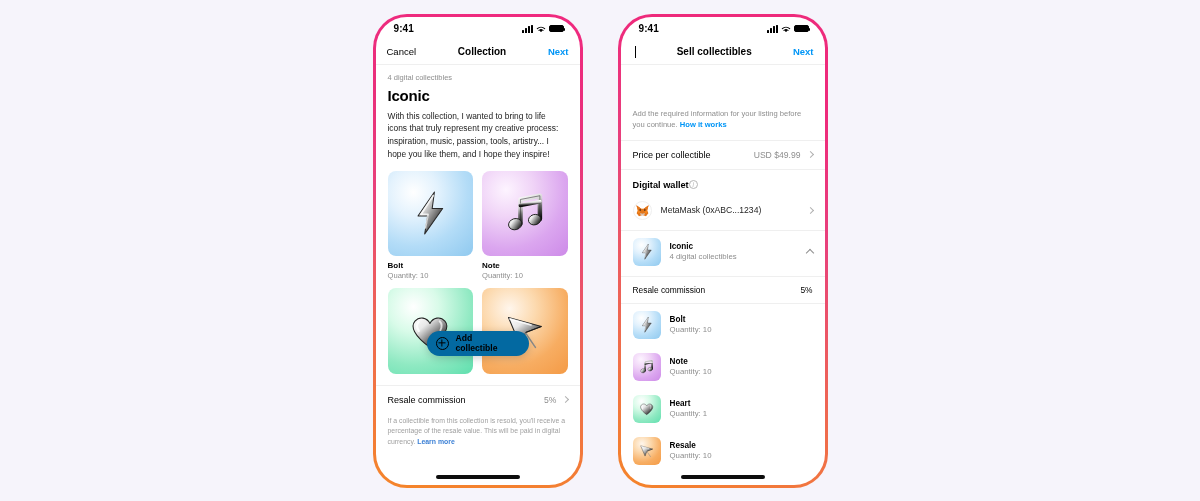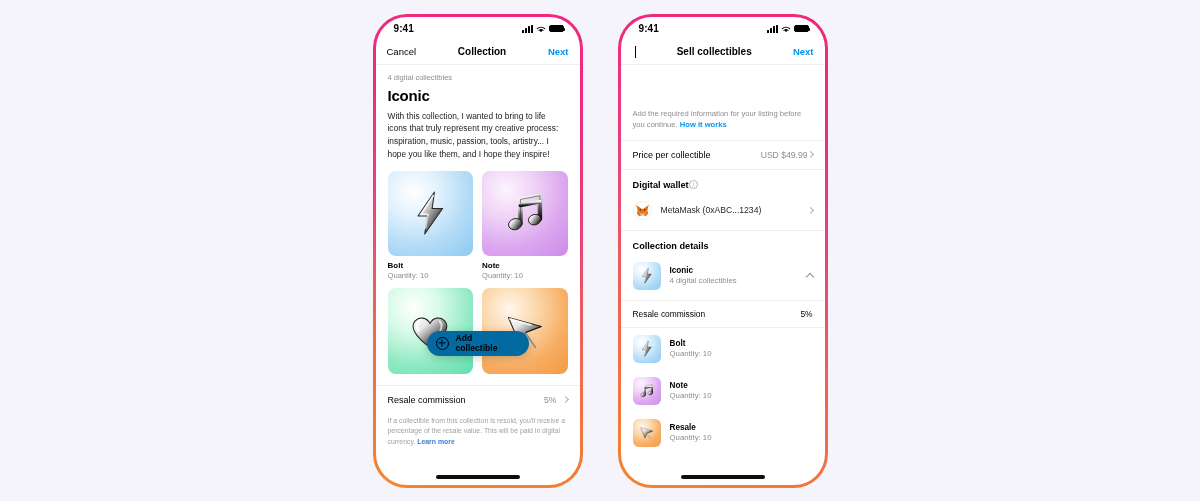--- a/index.html
+++ b/index.html
@@ -240,21 +240,21 @@
   .p2-intro a { color: #0095f6; font-weight: bold; text-decoration: none; }
 
   .p2-row {
     display: flex;
     align-items: center;
     justify-content: space-between;
     padding: 9px 12px;
     border-bottom: 1px solid #efefef;
   }
   .p2-row .lbl { font-size: 9px; color: #000; }
-  .p2-row .right { display: flex; align-items: center; }
+  .p2-row .right { display: flex; align-items: center; gap: 7px; }
   .p2-row .val { font-size: 8.6px; color: #8e8e8e; }
 
   .sect-head {
     padding: 10px 12px 4px;
     font-size: 9.2px;
     font-weight: bold;
     color: #000;
     display: flex;
     align-items: center;
   }
@@ -544,23 +544,20 @@
         <div class="wallet-row">
           <span class="fox">
             <svg viewBox="0 0 64 64">
                 <use href="#ic-fox"></use>
               </svg>
           </span>
           <span class="wname">MetaMask (0xABC...1234)</span>
           <span class="chev"></span>
         </div>
 
-        <div class="sect-head">
-          <span>Collection details</span>
-        </div>
 
         <div class="item-row">
           <span class="thumb art-bolt">
             <svg>
                 <use href="#ic-bolt"></use>
               </svg>
           </span>
           <span class="item-txt">
             <span class="item-name" style="display:block">Iconic</span>
             <span class="item-qty" style="display:block">4 digital collectibles</span>
@@ -589,20 +586,31 @@
             <svg>
                 <use href="#ic-note"></use>
               </svg>
           </span>
           <span class="item-txt">
             <span class="item-name" style="display:block">Note</span>
             <span class="item-qty" style="display:block">Quantity: 10</span>
           </span>
         </div>
         <div class="item-row">
+          <span class="thumb art-heart">
+            <svg>
+                <use href="#ic-heart"></use>
+              </svg>
+          </span>
+          <span class="item-txt">
+            <span class="item-name" style="display:block">Heart</span>
+            <span class="item-qty" style="display:block">Quantity: 1</span>
+          </span>
+        </div>
+        <div class="item-row">
           <span class="thumb art-arrow">
             <svg>
                 <use href="#ic-arrow"></use>
               </svg>
           </span>
           <span class="item-txt">
             <span class="item-name" style="display:block">Resale</span>
             <span class="item-qty" style="display:block">Quantity: 10</span>
           </span>
         </div>

